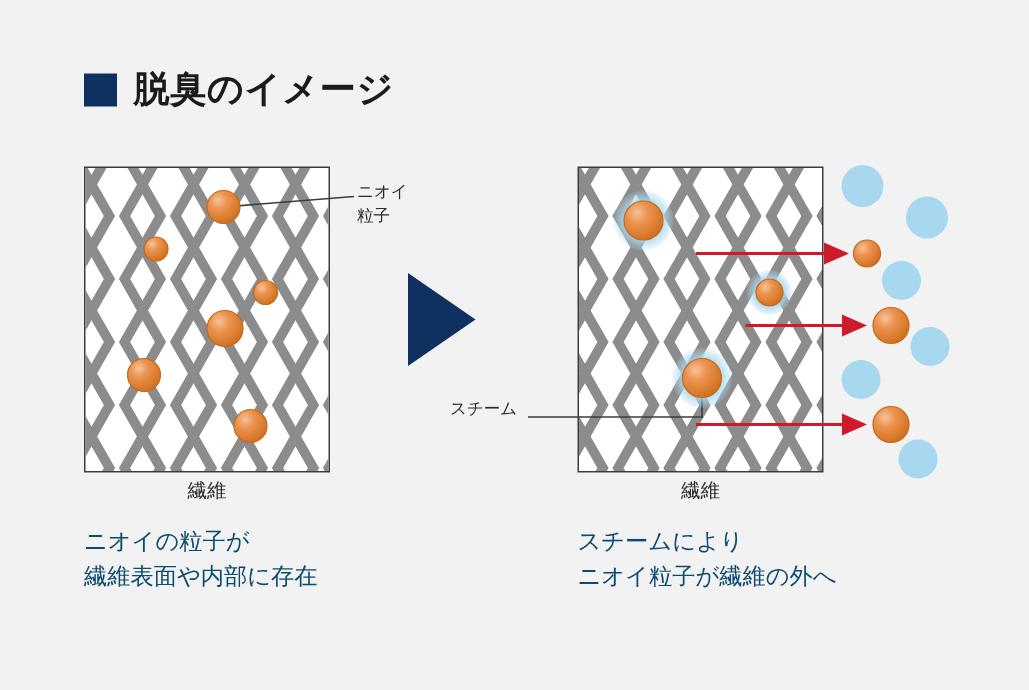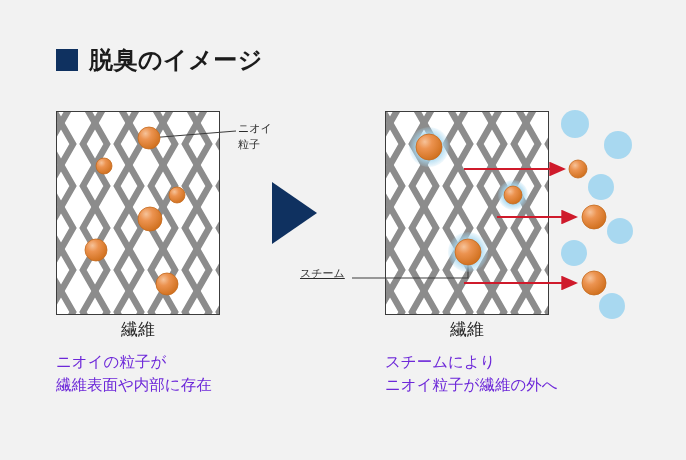--- a/index.html
+++ b/index.html
@@ -67,47 +67,47 @@
     width: 176px;
     height: 216px;
   }
 
   
   .box-caption {
     position: absolute;
     top: 318px;
     width: 164px;
     text-align: center;
-    font-size: 17px;
+    font-size: 13px;
     color: #2b2b2b;
   }
   #cap-left  { left: 56px; }
   #cap-right { left: 385px; }
 
   
   .body-caption {
     position: absolute;
     font-size: 15.5px;
     line-height: 1.5;
-    color: #6d28d9;
+    color: #0c4a6e;
     white-space: pre-line;
   }
   #body-left  { left: 56px;  top: 350px; }
   #body-right { left: 385px; top: 350px; }
 
   
   .leader-label {
     position: absolute;
     font-size: 11px;
     line-height: 1.45;
     color: #2b2b2b;
     white-space: pre-line;
   }
   #label-odor  { left: 238px; top: 121px; }
-  #label-steam { left: 300px; top: 266px; text-decoration: underline; }
+  #label-steam { left: 300px; top: 266px; }
 
   
   #note-image {
     position: absolute;
     left: 561px;
     top: 334px;
     font-size: 12.5px;
     color: #2b2b2b;
     white-space: nowrap;
   }

